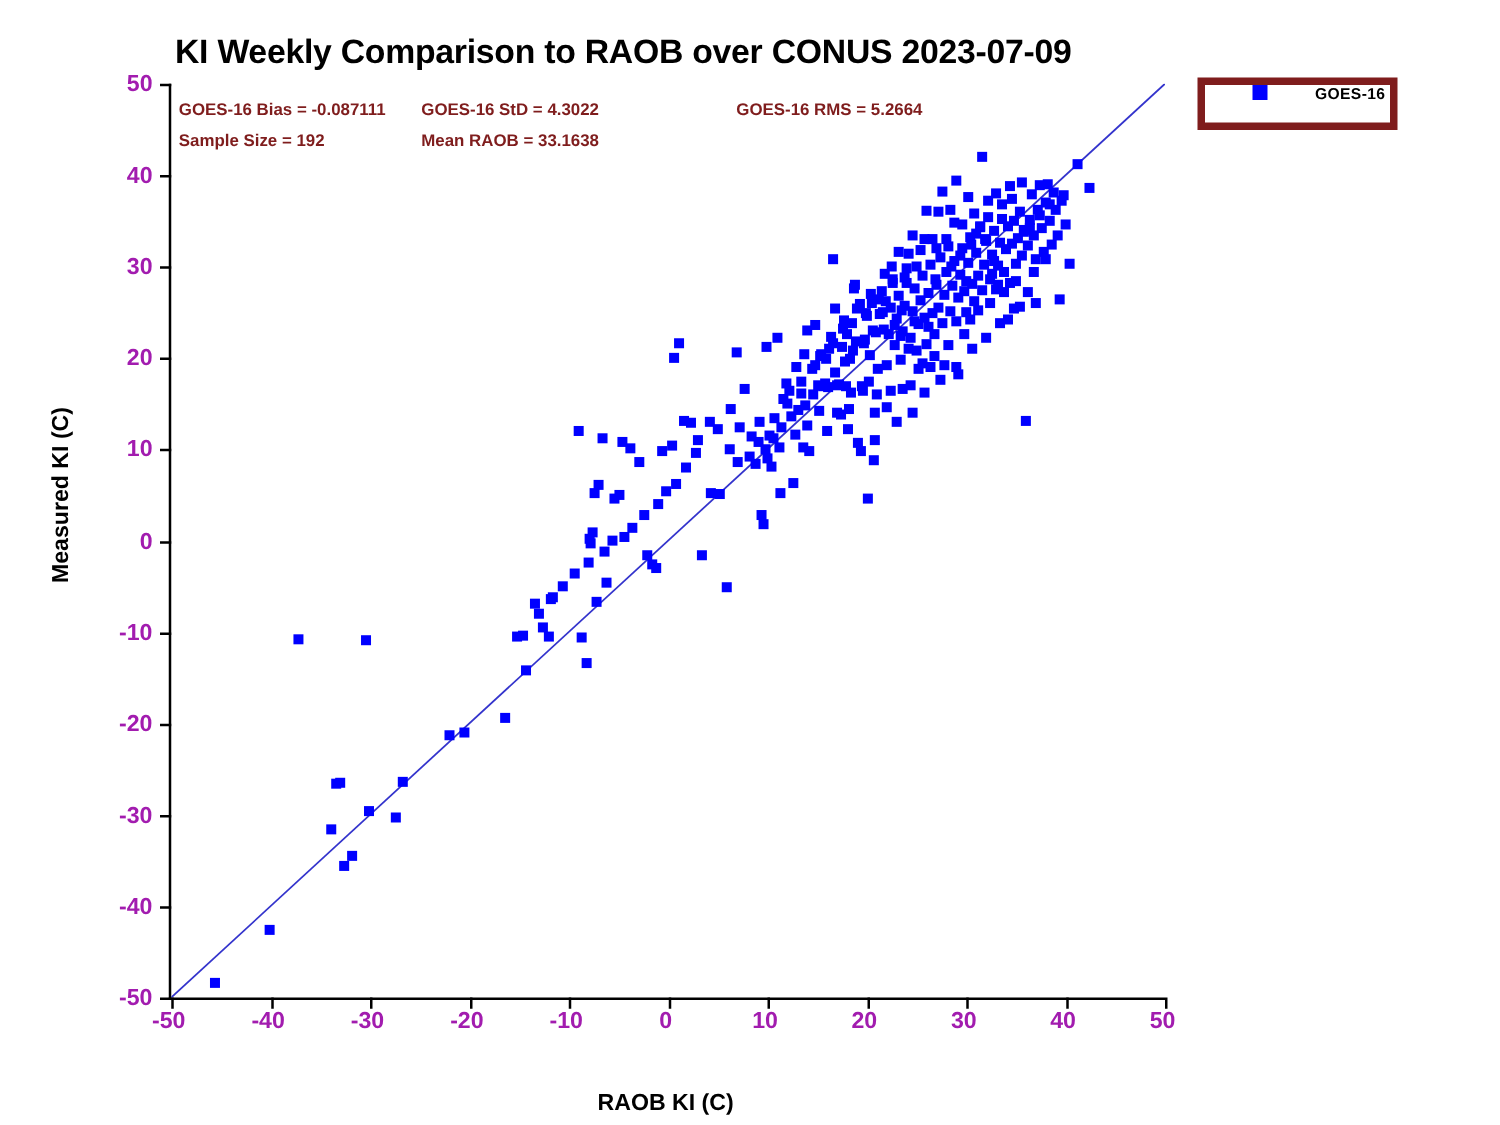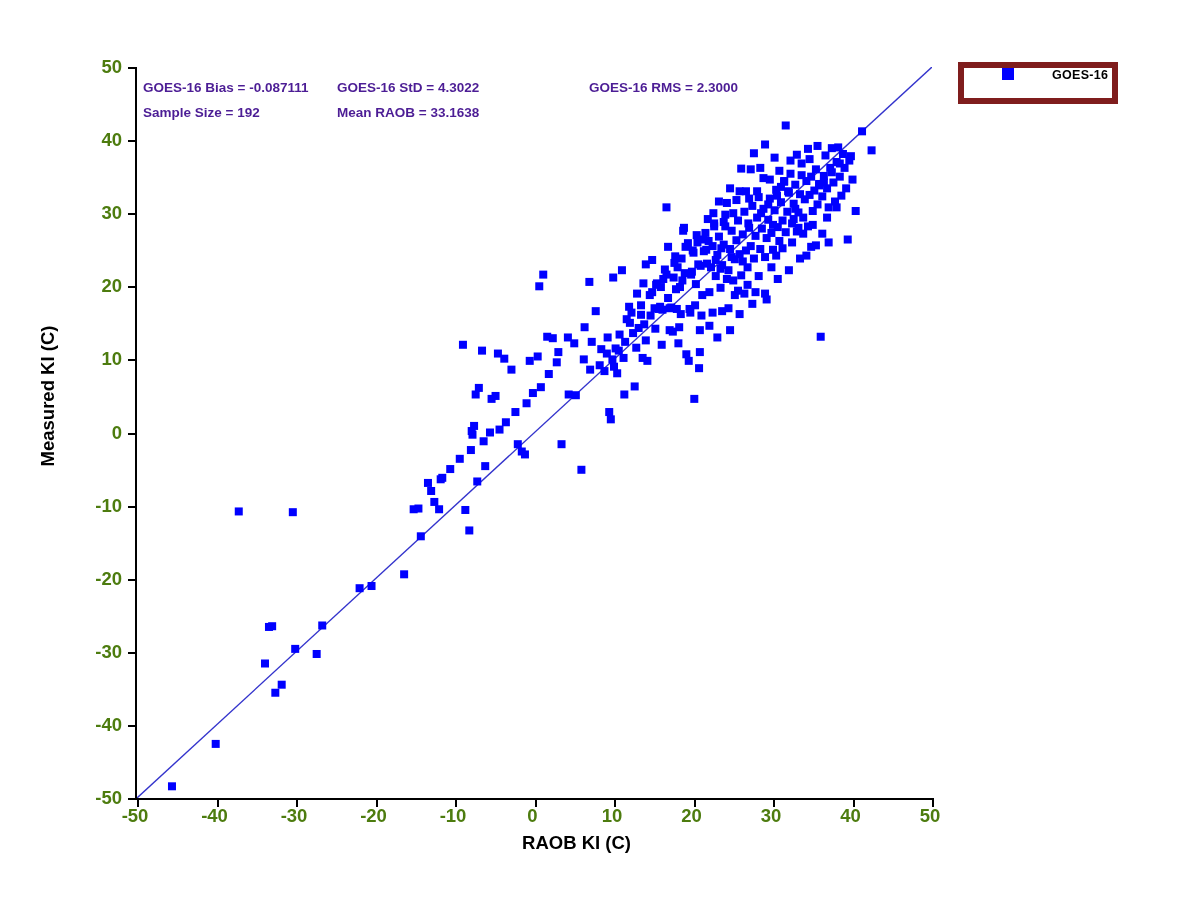--- a/index.html
+++ b/index.html
@@ -33,21 +33,21 @@
     color: #000000;
     letter-spacing: -0.2px;
     white-space: nowrap;
   }
 
   
   .stat-text {
     position: absolute;
     font-size: 13.5px;
     font-weight: bold;
-    color: #4c1d95;
+    color: #7f1d1d;
     white-space: nowrap;
   }
   #stat-bias   { left: 143px; top: 80px; }
   #stat-std    { left: 337px; top: 80px; }
   #stat-rms    { left: 589px; top: 80px; }
   #stat-n      { left: 143px; top: 105px; }
   #stat-mean   { left: 337px; top: 105px; }
 
   
   #plot-area {
@@ -80,45 +80,44 @@
     position: absolute;
     height: 0;
     border-top: 2px solid #000000;
     width: 9px;
     left: -9px;
   }
   .ticklabel {
     position: absolute;
     font-size: 18.5px;
     font-weight: bold;
-    color: #4d7c0f;
+    color: #a21caf;
     white-space: nowrap;
   }
   .ticklabel-x {
     transform: translateX(-50%);
     top: 805px;
   }
   .ticklabel-y {
     transform: translateY(-50%);
     text-align: right;
     width: 60px;
     left: 62px;
   }
 
   
   #xlabel {
     position: absolute;
     left: 0;
-    top: 832px;
+    top: 871px;
     width: 1065px;
     text-align: center;
     font-size: 18.5px;
     font-weight: bold;
     color: #000000;
-    padding-left: 44px;
   }
   #ylabel {
     position: absolute;
     left: -52px;
     top: 385px;
     width: 200px;
     text-align: center;
     font-size: 18.5px;
     font-weight: bold;
     color: #000000;
@@ -149,24 +148,25 @@
     color: #000000;
     margin-left: 38px;
     letter-spacing: 0.3px;
   }
 </style>
 </head>
 <body>
 
 <div id="figure">
 
+  <div id="chart-title">KI Weekly Comparison to RAOB over CONUS 2023-07-09</div>
 
   <div class="stat-text" id="stat-bias">GOES-16 Bias = -0.087111</div>
   <div class="stat-text" id="stat-std">GOES-16 StD = 4.3022</div>
-  <div class="stat-text" id="stat-rms">GOES-16 RMS = 2.3000</div>
+  <div class="stat-text" id="stat-rms">GOES-16 RMS = 5.2664</div>
   <div class="stat-text" id="stat-n">Sample Size = 192</div>
   <div class="stat-text" id="stat-mean">Mean RAOB = 33.1638</div>
 
   <div id="plot-area">
     <svg id="plot-svg" viewBox="0 0 795 731" preserveAspectRatio="none">
         <line x1="0" y1="731" x2="795" y2="0" stroke="#3333CC" stroke-width="1.4"></line>
         <g>
           <rect x="30.97999999999999" y="715.304" width="8" height="8" fill="#0000FF"></rect>
           <rect x="74.705" y="672.9060000000001" width="8" height="8" fill="#0000FF"></rect>
           <rect x="97.75999999999998" y="440.448" width="8" height="8" fill="#0000FF"></rect>

